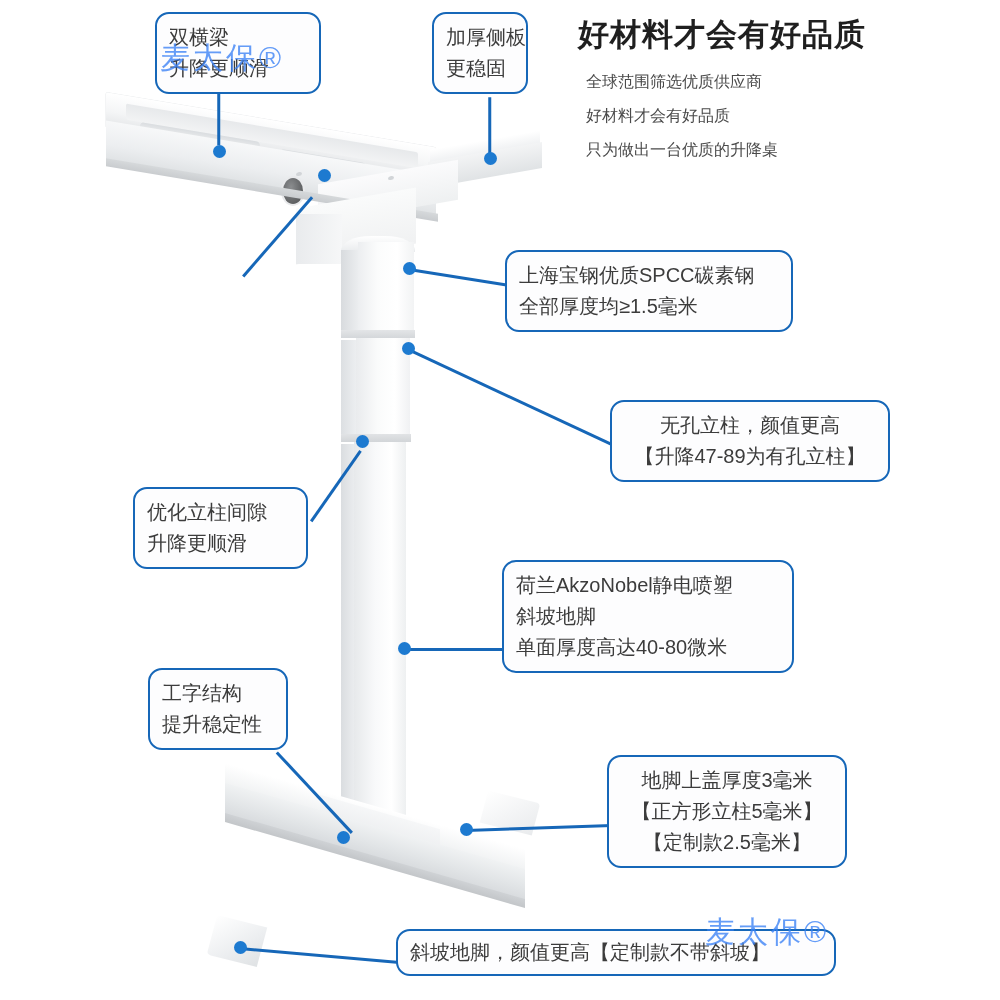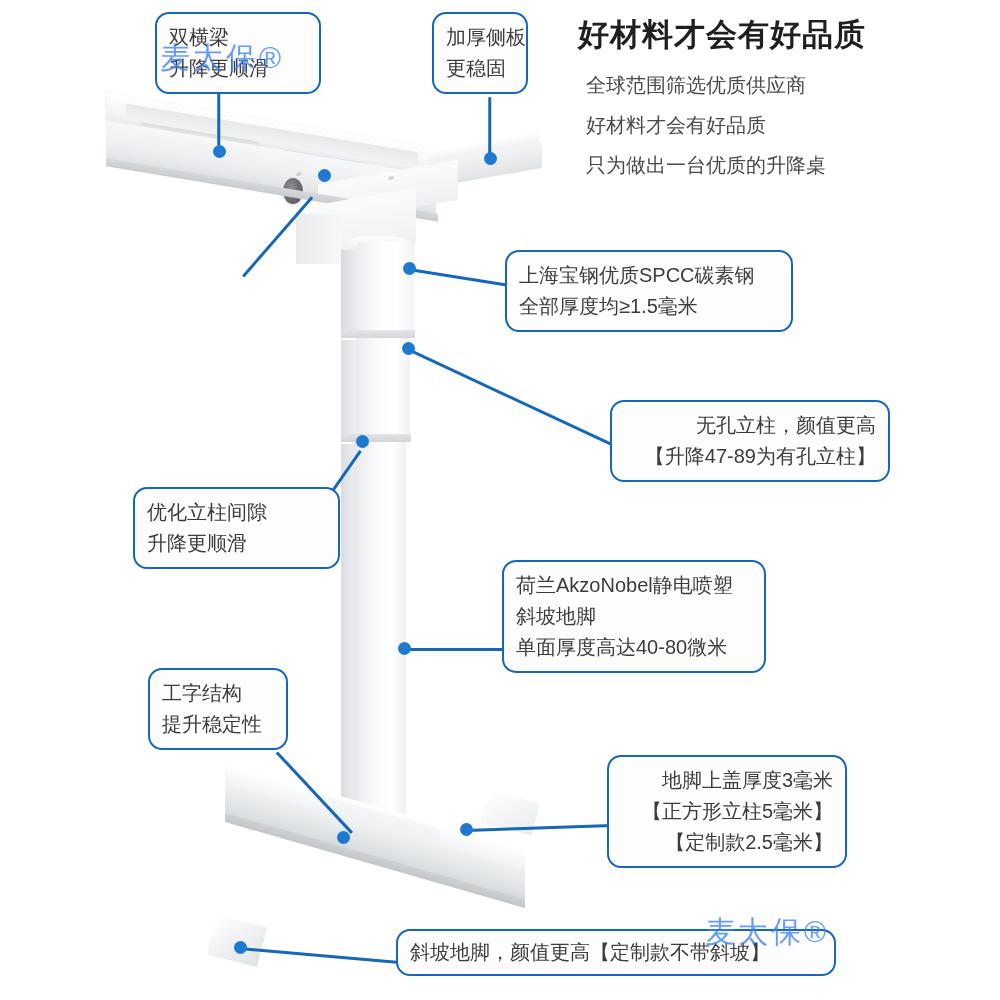--- a/index.html
+++ b/index.html
@@ -172,38 +172,38 @@
     border-radius:14px;
     padding:8px 12px;
     box-sizing:border-box;
     color:#3c3c3c;
     font-size:20px;
     line-height:1.55;
     white-space:nowrap;
     z-index:6;
   }
   .callout .ln{display:block;}
-  .callout.center .ln{text-align:right;}
+  .callout.center .ln{text-align:center;}
 
   
   .leader{position:absolute;background:#1667b8;transform-origin:0 50%;height:2.5px;z-index:4;}
   .dot{position:absolute;width:13px;height:13px;border-radius:50%;background:#1d7ad0;z-index:5;}
 
   
   #headline{position:absolute;left:578px;top:14px;width:412px;z-index:6;}
   #headline h1{
     margin:0 0 16px 0;
     font-size:31px;
     font-weight:bold;
     color:#1f1f1f;
     letter-spacing:1px;
     white-space:nowrap;
   }
   #headline .sub{
-    font-size:20px;
+    font-size:16px;
     color:#4a4a4a;
     margin:0 0 13px 8px;
     white-space:nowrap;
   }
 
   
   .watermark{
     position:absolute;
     font-size:30px;
     color:#3b82f6;
@@ -293,26 +293,26 @@
   <div class="callout" style="left:505px;top:250px;width:288px;">
     <span class="ln">上海宝钢优质SPCC碳素钢</span>
     <span class="ln">全部厚度均≥1.5毫米</span>
   </div>
 
   <div class="callout center" style="left:610px;top:400px;width:280px;">
     <span class="ln">无孔立柱，颜值更高</span>
     <span class="ln">【升降47-89为有孔立柱】</span>
   </div>
 
-  <div class="callout" style="left:133px;top:487px;width:207px;">
+  <div class="callout" style="left:133px;top:487px;width:175px;">
     <span class="ln">优化立柱间隙</span>
     <span class="ln">升降更顺滑</span>
   </div>
 
-  <div class="callout" style="left:502px;top:560px;width:264px;">
+  <div class="callout" style="left:502px;top:560px;width:292px;">
     <span class="ln">荷兰AkzoNobel静电喷塑</span>
     <span class="ln">斜坡地脚</span>
     <span class="ln">单面厚度高达40-80微米</span>
   </div>
 
   <div class="callout" style="left:148px;top:668px;width:140px;">
     <span class="ln">工字结构</span>
     <span class="ln">提升稳定性</span>
   </div>
 

